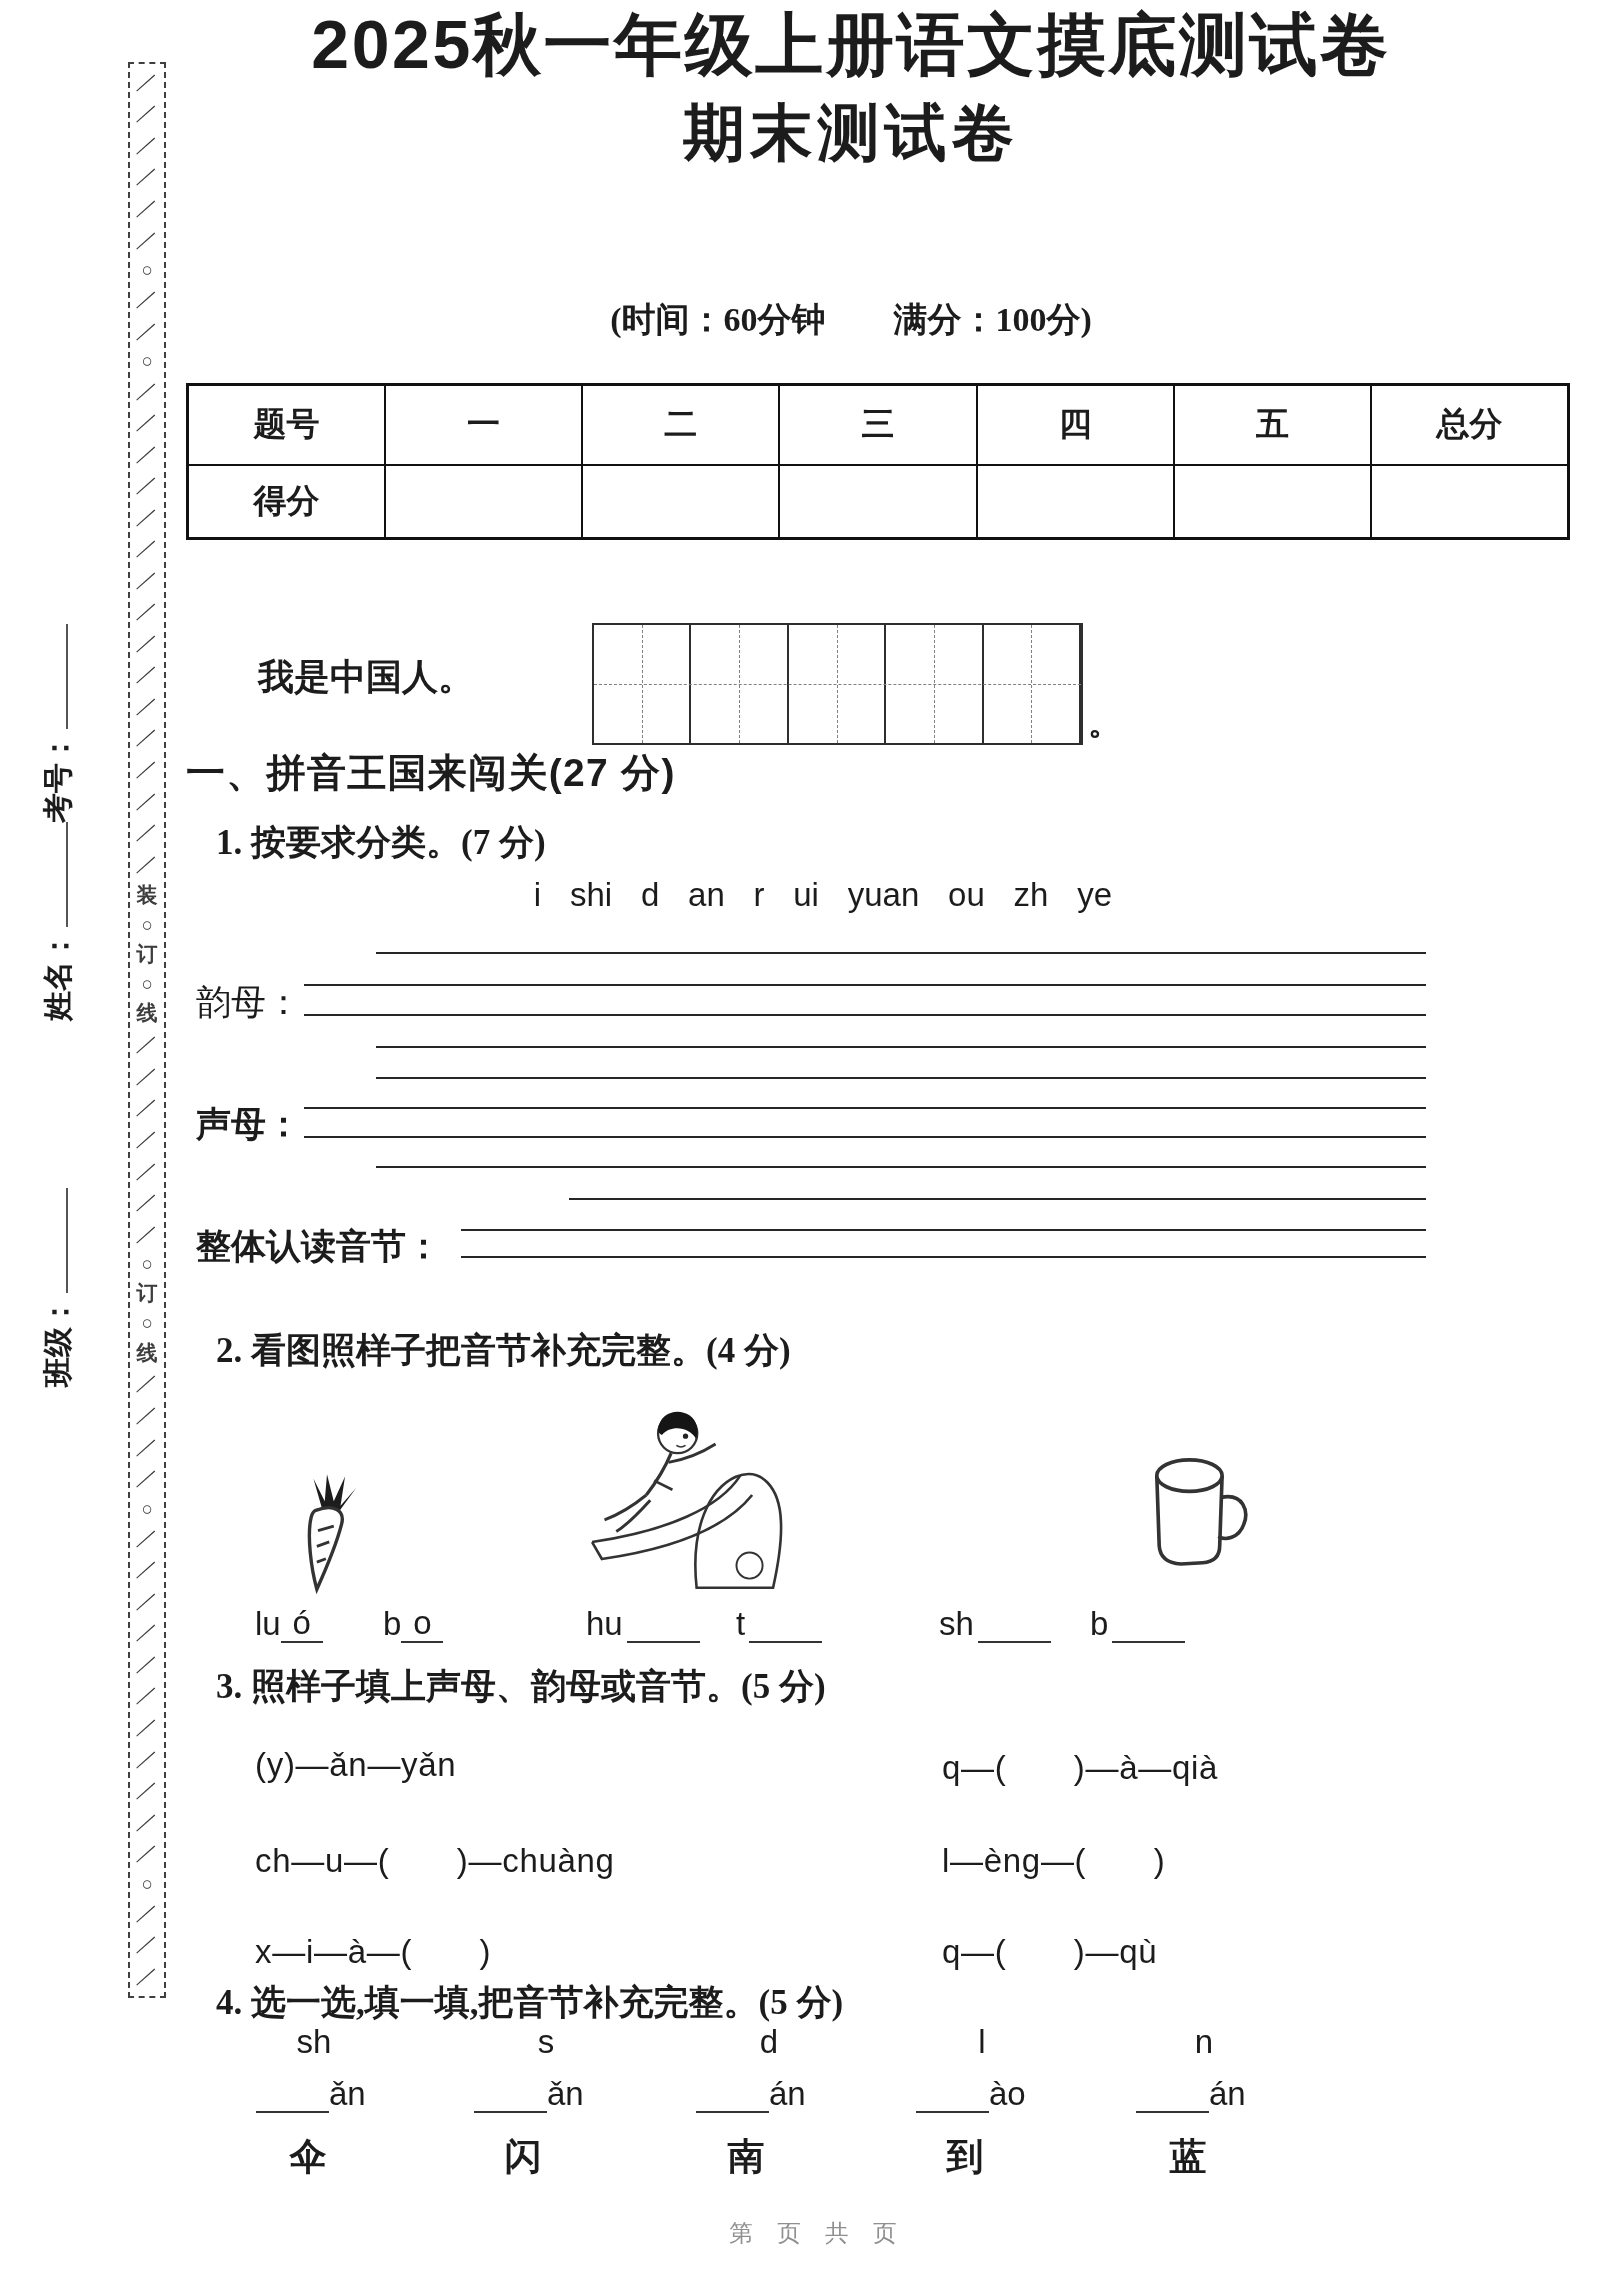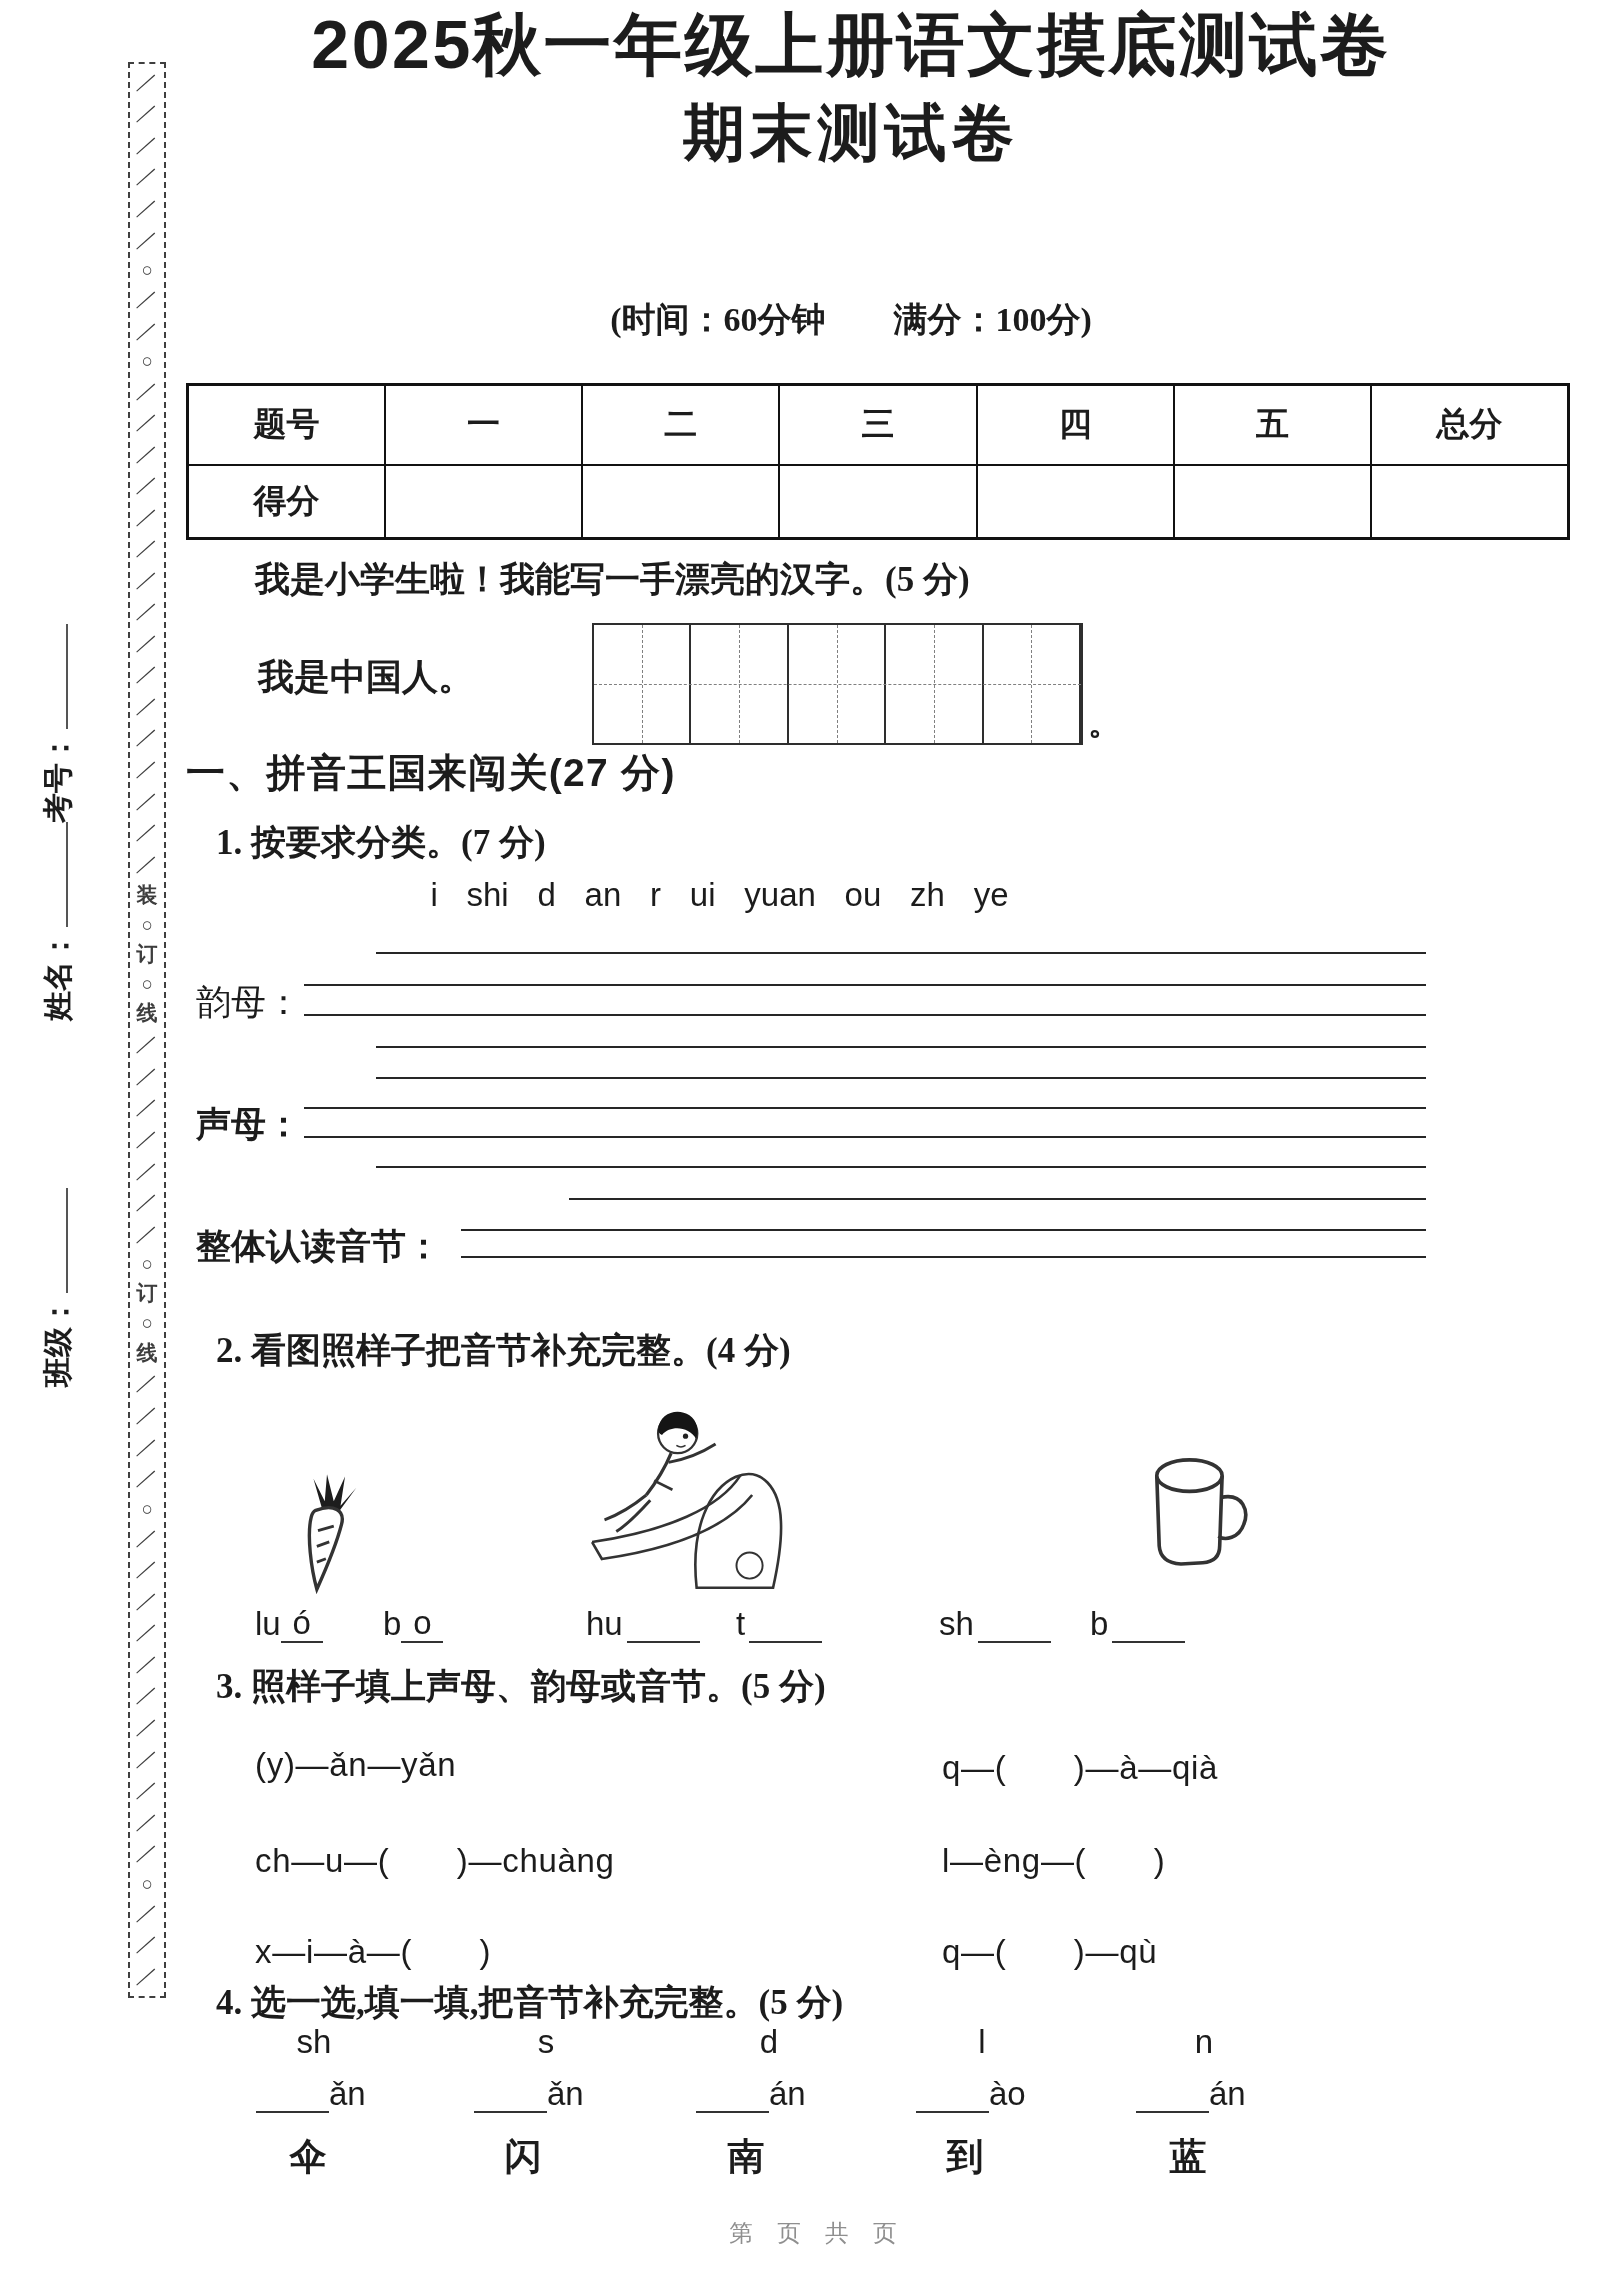--- a/index.html
+++ b/index.html
@@ -58,21 +58,21 @@
            border:2.6px solid #2e2e2e; display:flex; box-sizing:border-box; }
   .gcell { flex:1; border-right:2px solid #2e2e2e; position:relative; }
   .gcell:last-child { border-right:none; }
   .gcell::before { content:""; position:absolute; left:50%; top:0; bottom:0; border-left:1.3px dashed #808080; }
   .hmid  { position:absolute; left:0; right:0; top:50%; border-top:1.3px dashed #808080; }
 
   
   .ln { position:absolute; height:0; border-top:2px solid #262626; }
 
   .pinyin { font-family:"Liberation Sans", sans-serif; font-weight:500; }
-  .syl-row { position:absolute; left:327px; top:876px; width:785px; text-align:center;
+  .syl-row { position:absolute; left:327px; top:876px; width:785px; text-align:right;
              font-size:33px; word-spacing:19.6px; }
 
   .blank { display:inline-block; border-bottom:2.6px solid #333; height:37px;
            text-align:center; vertical-align:bottom; line-height:37px; }
   .blank.s { width:42px; }
   .blank.l { width:73px; margin-left:3.9px; }
 
   .q2i { position:absolute; font-size:33px; }
   .q3i { position:absolute; font-size:33px; letter-spacing:0.7px;text-align:right; }
   .q4o, .q4a { position:absolute; font-size:33px; transform:translateX(-50%); }
@@ -185,21 +185,20 @@
       <td></td>
       <td></td>
       <td></td>
       <td></td>
       <td></td>
       <td></td>
     </tr>
   </tbody>
     </table>
 
-  <div class="abs zh" style="left:255px; top:556px;">我是小学生啦！我能写一手漂亮的汉字。(5 分)</div>
   <div class="abs zh" style="left:258px; top:653px; font-size:36px;">我是中国人。</div>
 
   <div class="wgrid">
     <div class="gcell"></div>
     <div class="gcell"></div>
     <div class="gcell"></div>
     <div class="gcell"></div>
     <div class="gcell"></div>
     <div class="hmid"></div>
   </div>

